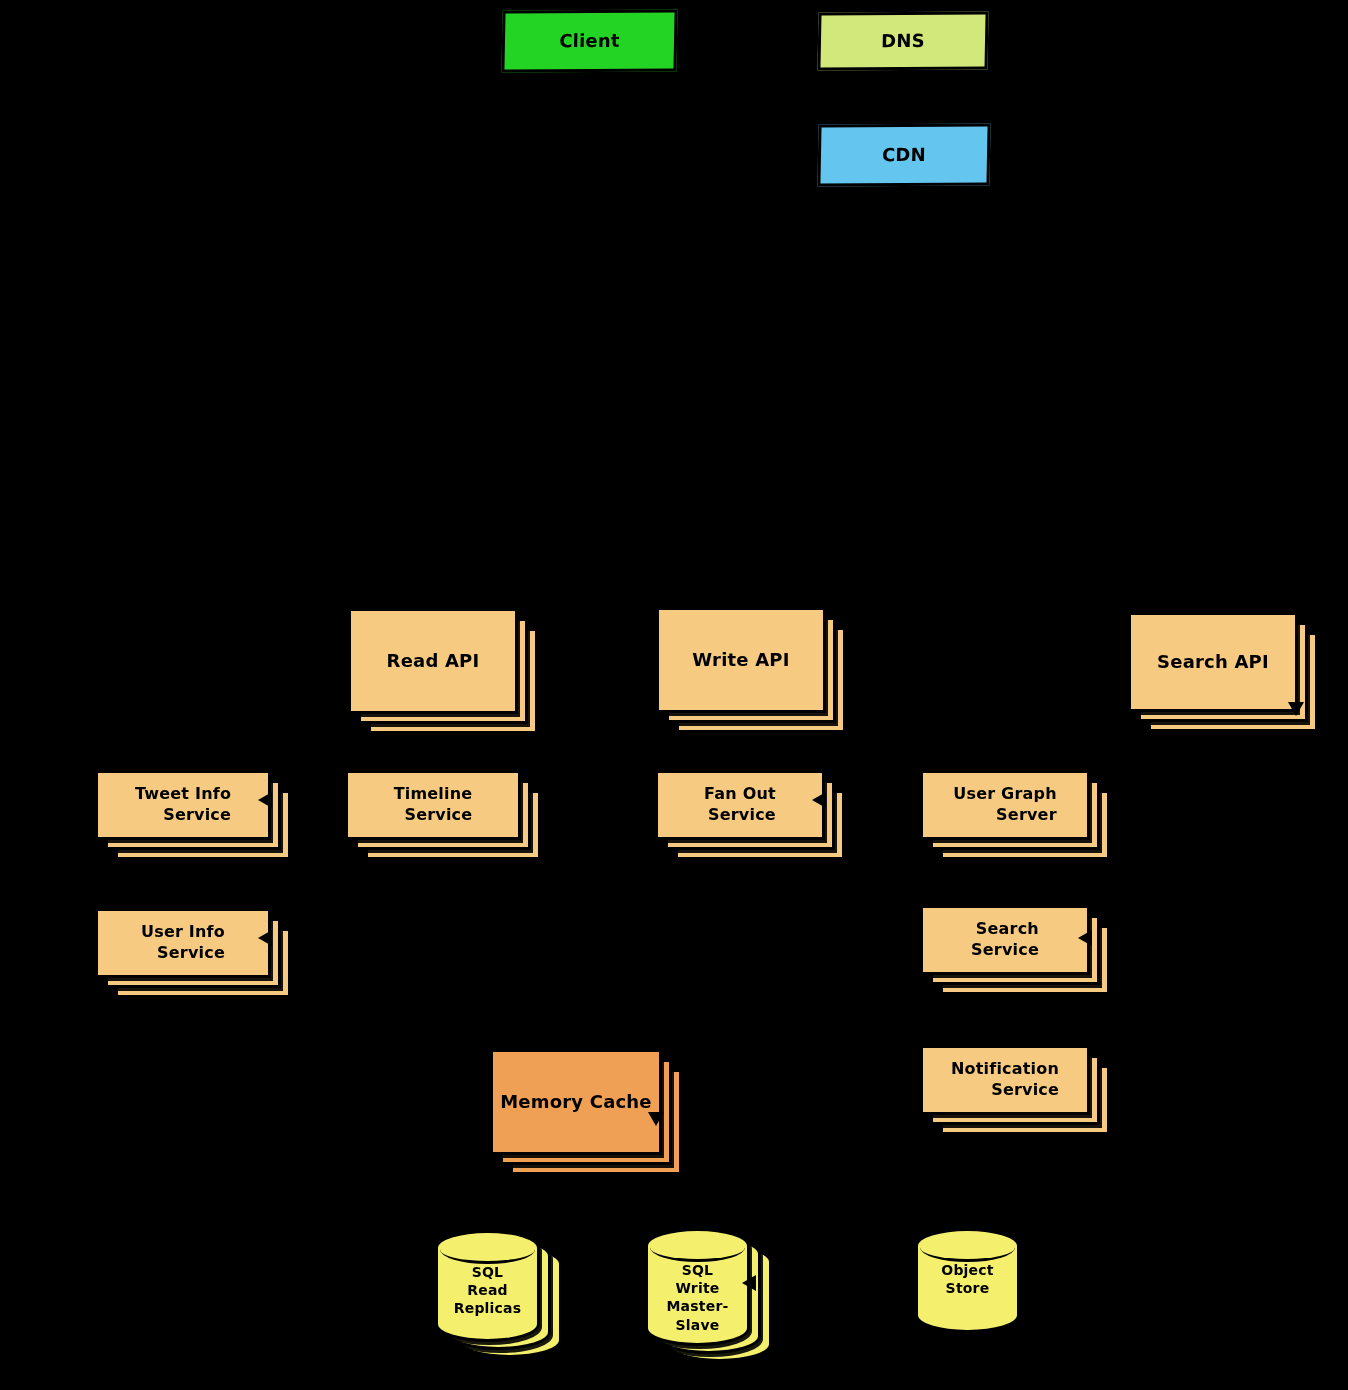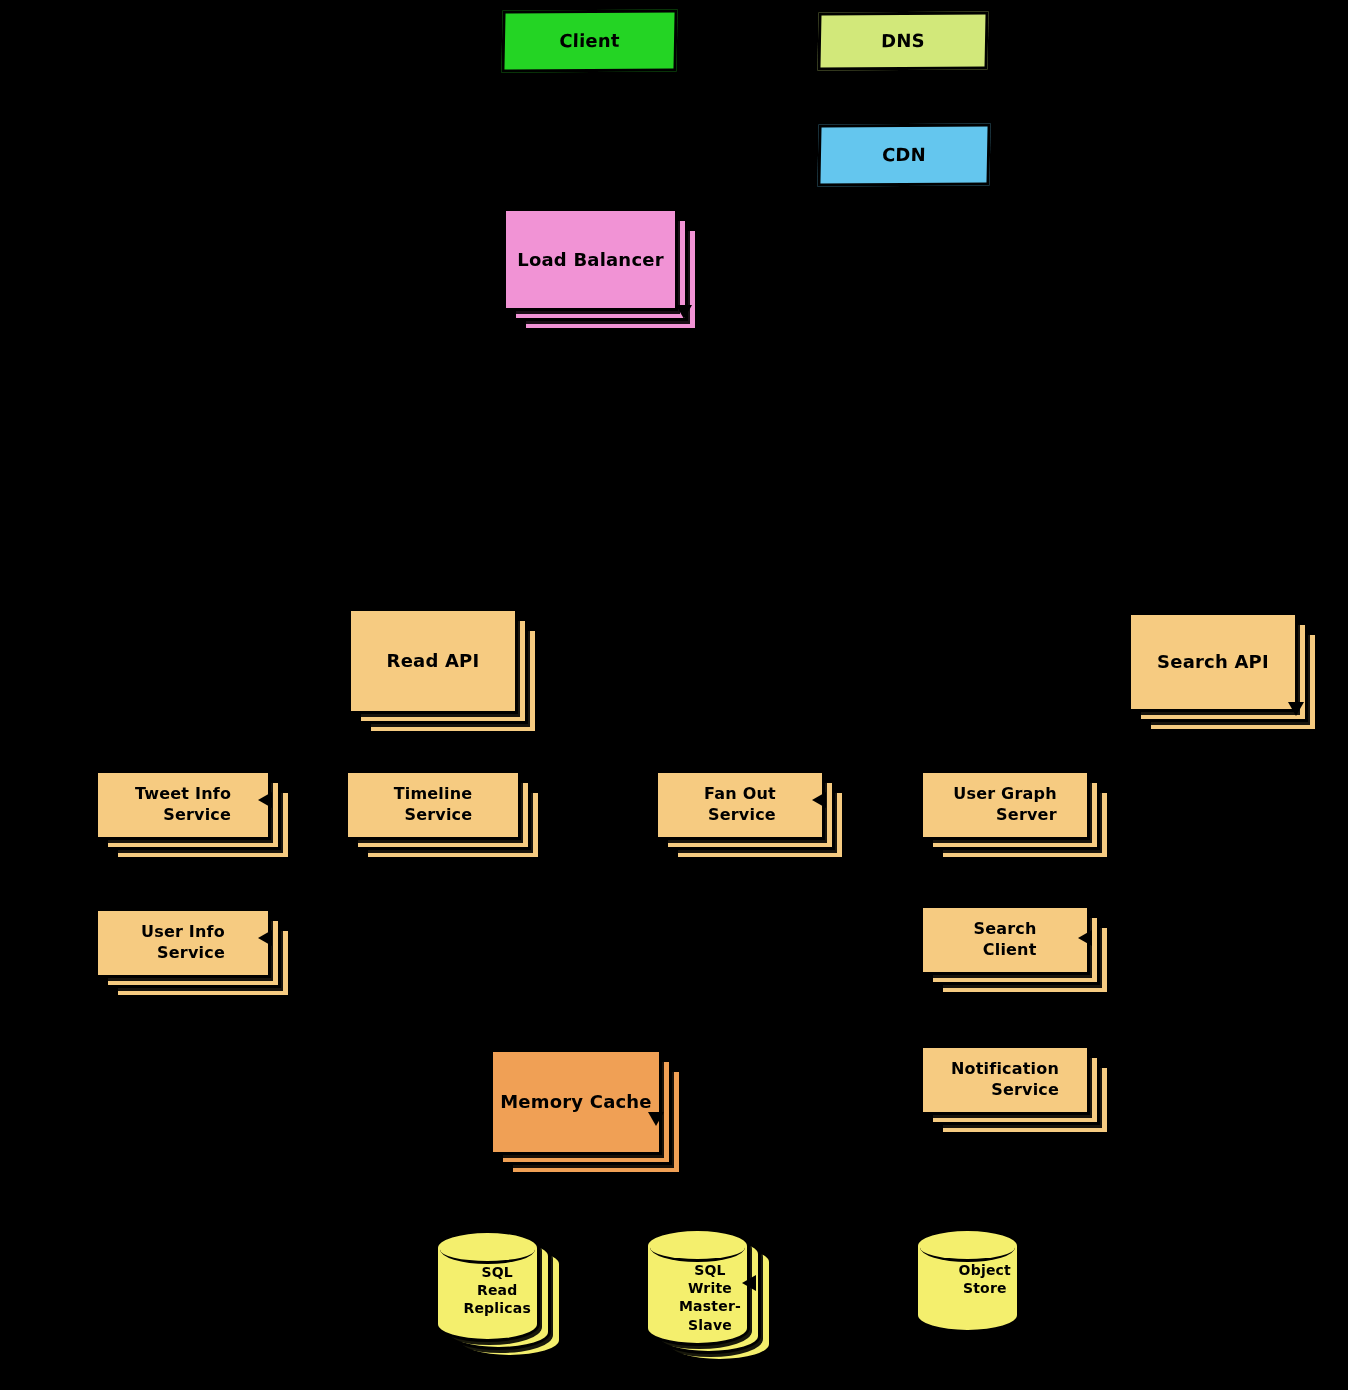--- a/index.html
+++ b/index.html
@@ -43,21 +43,20 @@
 
   
   .cylnode .copy,.cylnode .face{
     border-radius:52px / 18px;
     box-shadow:2px 3px 0 rgba(0,0,0,0.9);
   }
   .cylnode .face{
     align-items:flex-start;
     padding-top:28px;
     overflow:hidden;
-    justify-content:flex-end;
   }
   .cylnode .face::before{
     content:"";
     position:absolute;top:2px;left:2px;right:2px;height:26px;
     border-bottom:3px solid #000;
     border-radius:50%;
   }
   .cylnode .c1{transform:translate(11px,8px);}
   .cylnode .c2{transform:translate(22px,16px);}
 
@@ -82,37 +81,37 @@
         <span class="lbl">DNS</span>
       </div>
   </div>
 
   <div class="node fs-lg skew" style="left: 818px; top: 124px; width: 172px; height: 62px; --c: #64c6ee;">
     <div class="face">
         <span class="lbl">CDN</span>
       </div>
   </div>
 
-  <div class="node fs-lg" style="left: 503px; top: 208px; width: 175px; height: 103px; --c: #f193d5;">
-    <div class="copy c2"></div>
-    <div class="copy c1"></div>
-    <div class="face">
-        <span class="lbl">Load Balancer</span>
-      </div>
-  </div>
 
 
   <div class="node fs-lg" style="left: 348px; top: 608px; width: 170px; height: 106px; --c: #f6cb81;">
     <div class="copy c2"></div>
     <div class="copy c1"></div>
     <div class="face">
         <span class="lbl">Read API</span>
       </div>
   </div>
 
+  <div class="node fs-lg" style="left: 656px; top: 607px; width: 170px; height: 106px; --c: #f6cb81;">
+    <div class="copy c2"></div>
+    <div class="copy c1"></div>
+    <div class="face">
+        <span class="lbl">Write API</span>
+      </div>
+  </div>
 
   <div class="node fs-lg" style="left: 1128px; top: 612px; width: 170px; height: 100px; text-decoration: underline; --c: #f6cb81;">
     <div class="copy c2"></div>
     <div class="copy c1"></div>
     <div class="face">
         <span class="lbl">Search API</span>
       </div>
   </div>
 
   <div class="node fs-md" style="left: 95px; top: 770px; width: 176px; height: 70px; --c: #f6cb81;">
@@ -158,21 +157,21 @@
         <span class="lbl">User Info
 Service</span>
       </div>
   </div>
 
   <div class="node fs-md" style="left: 920px; top: 905px; width: 170px; height: 70px; --c: #f6cb81;">
     <div class="copy c2"></div>
     <div class="copy c1"></div>
     <div class="face">
         <span class="lbl">Search
-Client</span>
+Service</span>
       </div>
   </div>
 
   <div class="node fs-lg" style="left: 490px; top: 1049px; width: 172px; height: 106px; --c: #f0a055;">
     <div class="copy c2"></div>
     <div class="copy c1"></div>
     <div class="face">
         <span class="lbl">Memory Cache</span>
       </div>
   </div>

